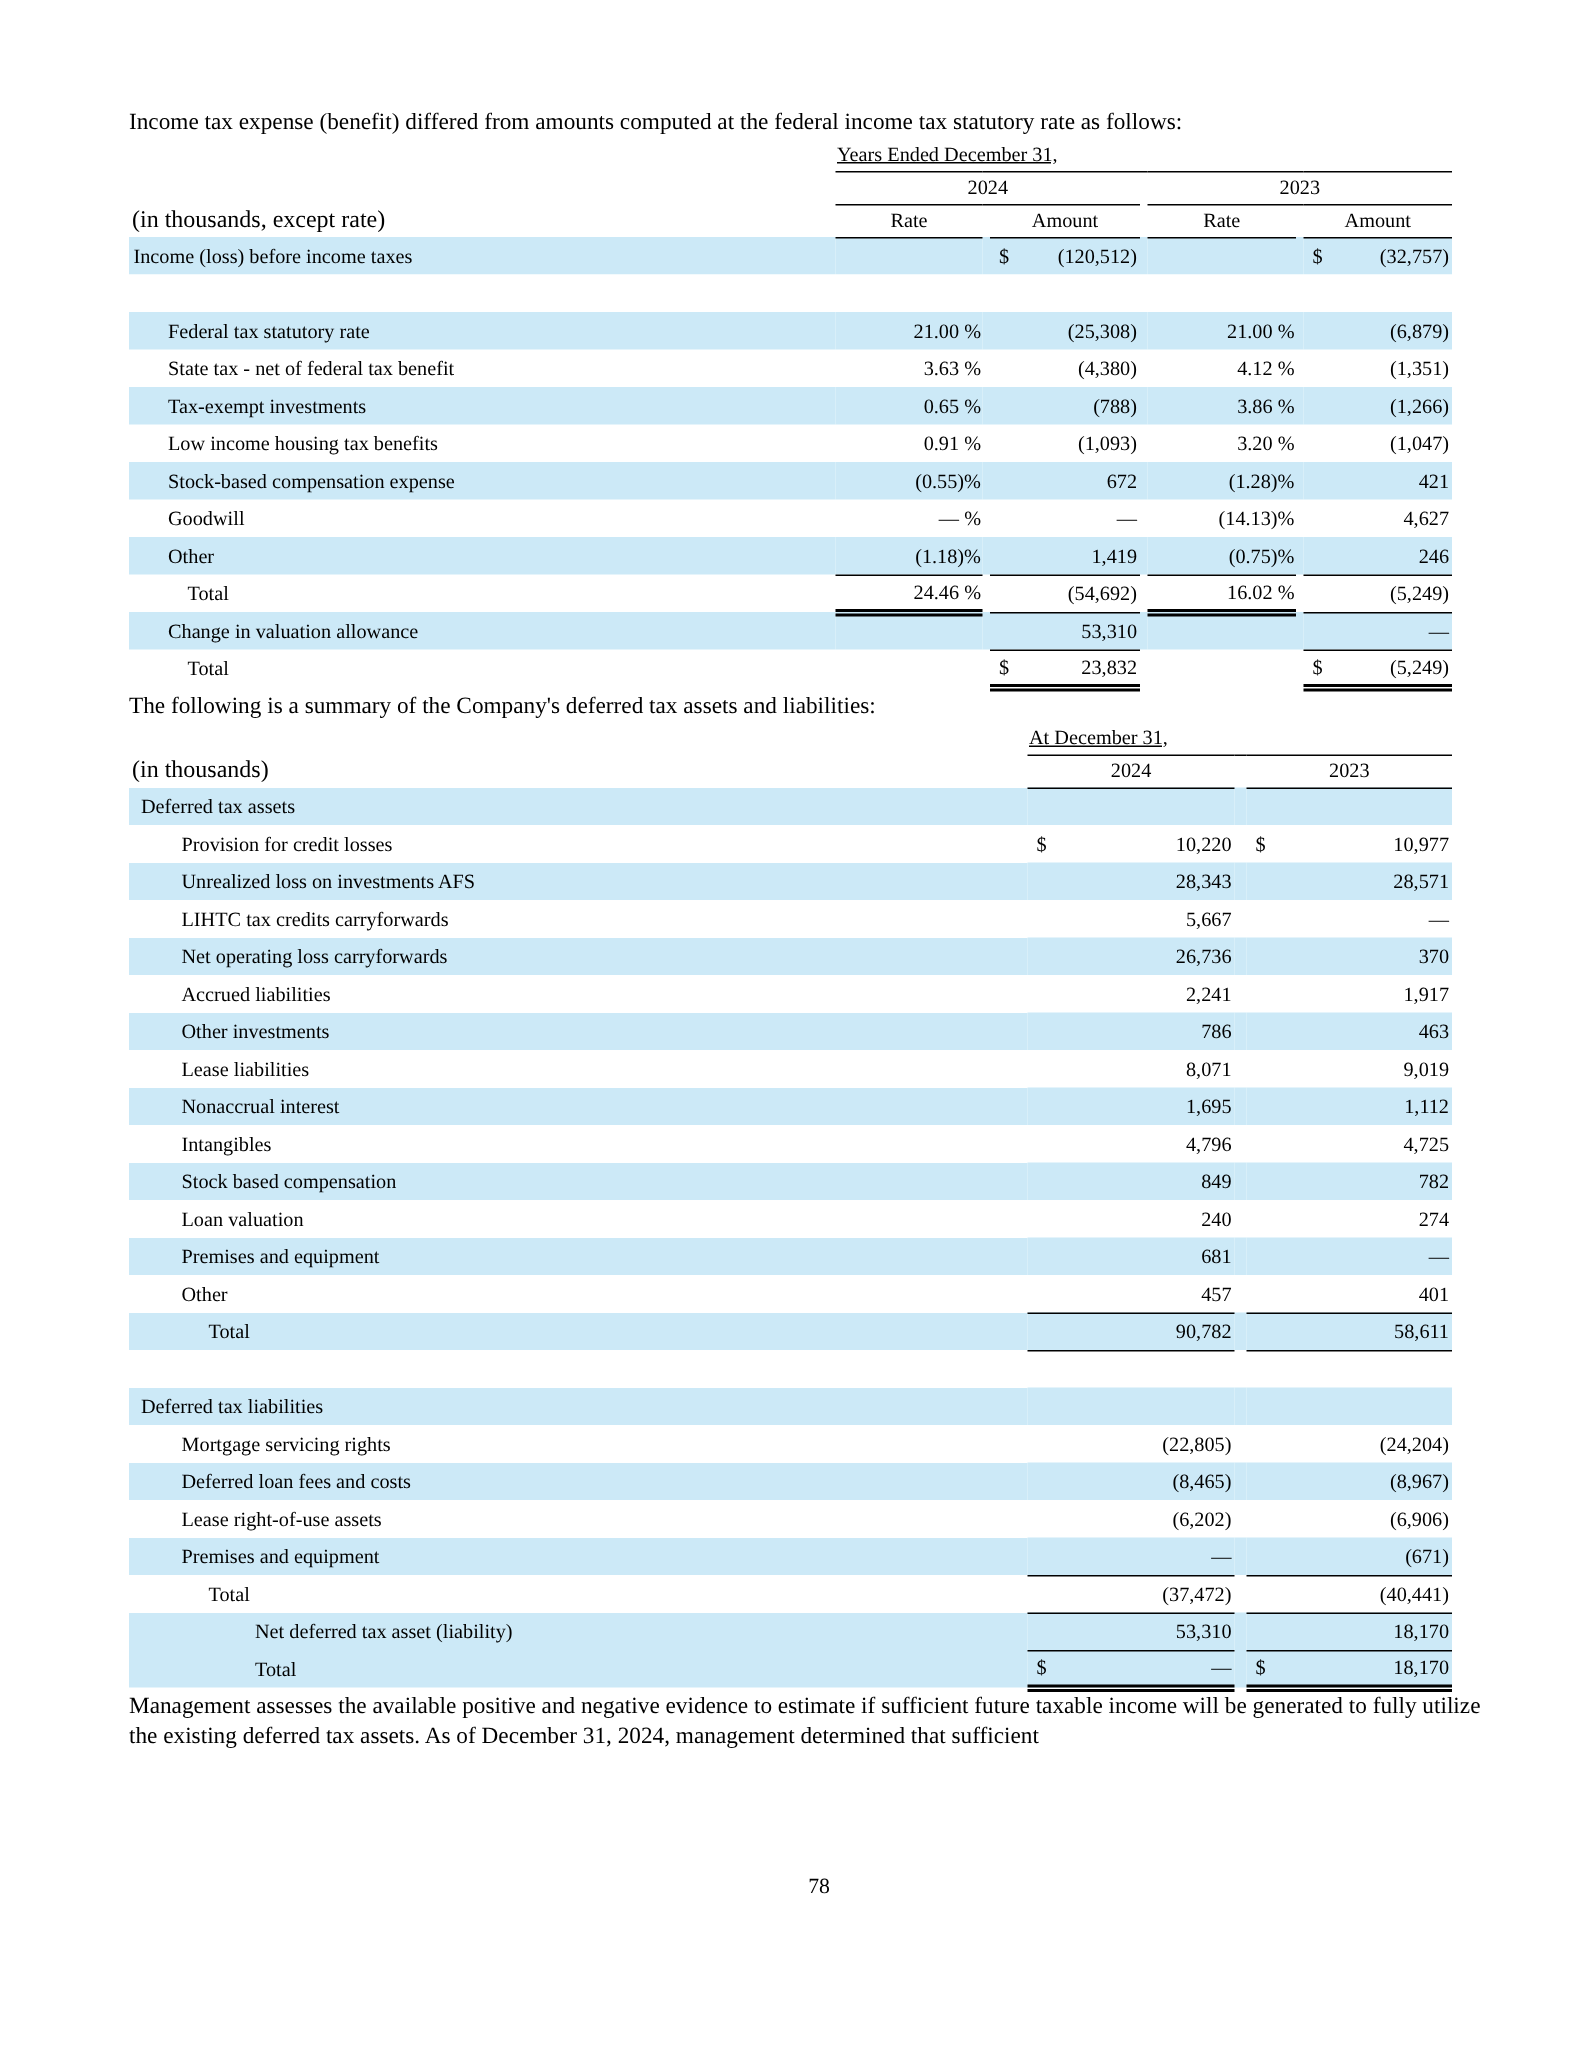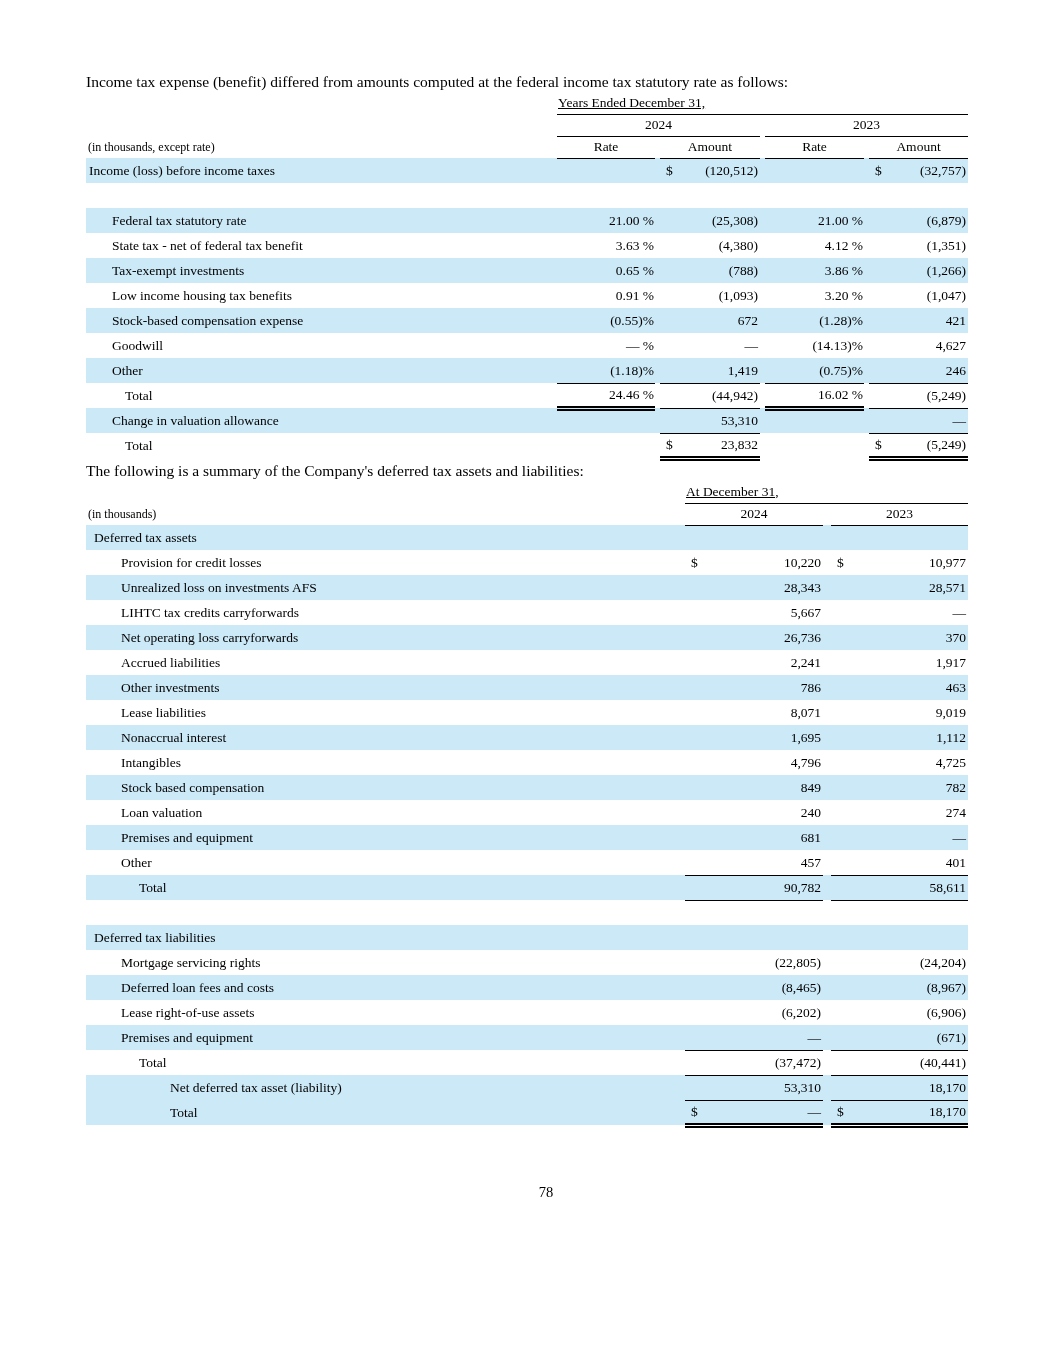--- a/index.html
+++ b/index.html
@@ -28,21 +28,21 @@
     width: 882px;
     font-size: 13.5px;
   }
   th { font-weight: normal; }
   thead tr { height: 22px; }
   tbody tr { height: 25px; }
 
   .grp-title { text-align: left; border-bottom: 1.8px solid var(--ink); padding-bottom: 2px; text-decoration: underline; }
   .yr { text-align: center; border-bottom: 1.8px solid var(--ink); }
   .colh { text-align: center; border-bottom: 1.8px solid var(--ink); }
-  .note { text-align: left; font-size: 12px; padding-left: 2px; white-space: nowrap; }
+  .note { text-align: left; font-size: 16px; padding-left: 2px; white-space: nowrap; }
 
   td { vertical-align: middle; padding: 0; }
   .lbl { text-align: left; white-space: nowrap; overflow: hidden; }
   .t1 .ind0 { padding-left: 3px; }
   .t1 .ind1 { padding-left: 26px; }
   .t1 .ind2 { padding-left: 39px; }
   .t2 .ind0 { padding-left: 8px; margin-left: 20px; }
   .t2 .ind1 { padding-left: 35px; }
   .t2 .ind2 { padding-left: 53px; }
   .t2 .ind3 { padding-left: 84px; }
@@ -52,21 +52,21 @@
   .cellwrap.hascur { justify-content: space-between; }
   .t1 .ratecell .cellwrap { padding-right: 1px; }
 
   .bb  { border-bottom: 1.5px solid var(--ink); margin-top: 32px; }
   .dbb { border-bottom: 5px double var(--ink); }
 
   tr.shade td { background: var(--hl); }
   td.spacercell { background: #ffffff; }
 
   .pageno {
-    margin-top: 56px;
+    margin-top: 81px;
     text-align: center;
     font-size: 14.5px;
   }
 </style>
 </head>
 <body>
 
 <div class="page">
 
   <p class="para intro">Income tax expense (benefit) differed from amounts computed at the federal income tax statutory rate as follows:</p>
@@ -313,21 +313,21 @@
         <tr>
           <td class="lbl ind2">Total</td>
           <td class="num ratecell dbb">
             <div class="cellwrap">
               <span class="val">24.46 %</span>
             </div>
           </td>
           <td class="gapcell"></td>
           <td class="num bb">
             <div class="cellwrap">
-              <span class="val">(44,942)</span>
+              <span class="val">(54,692)</span>
             </div>
           </td>
           <td class="gapcell"></td>
           <td class="num ratecell dbb">
             <div class="cellwrap">
               <span class="val">16.02 %</span>
             </div>
           </td>
           <td class="gapcell"></td>
           <td class="num bb">
@@ -708,16 +708,17 @@
           <td class="num dbb">
             <div class="cellwrap hascur">
               <span class="cur">$</span>
               <span class="val">18,170</span>
             </div>
           </td>
         </tr>
       </tbody>
   </table>
 
+  <p class="para closing">Management assesses the available positive and negative evidence to estimate if sufficient future taxable income will be generated to fully utilize the existing deferred tax assets. As of December 31, 2024, management determined that sufficient</p>
 
   <div class="pageno">78</div>
 
 </div>
 
 </body></html>

